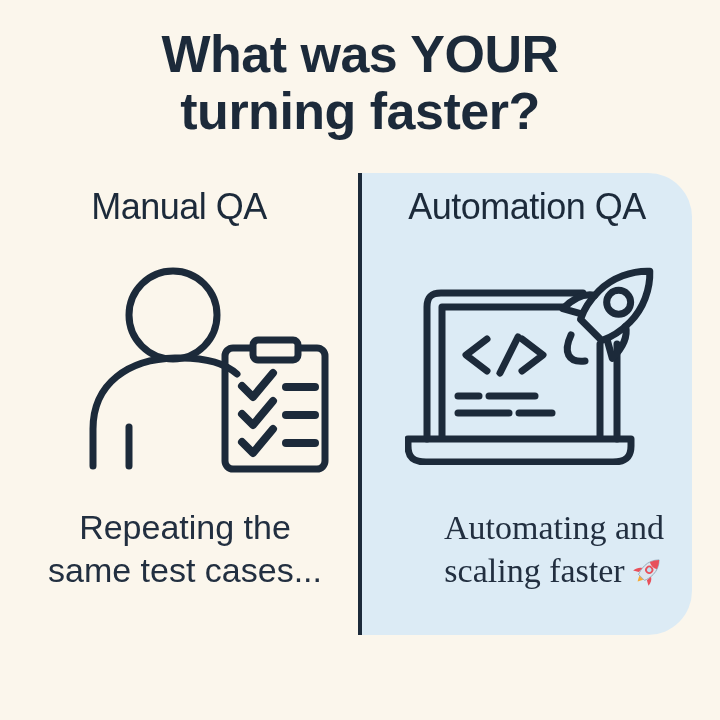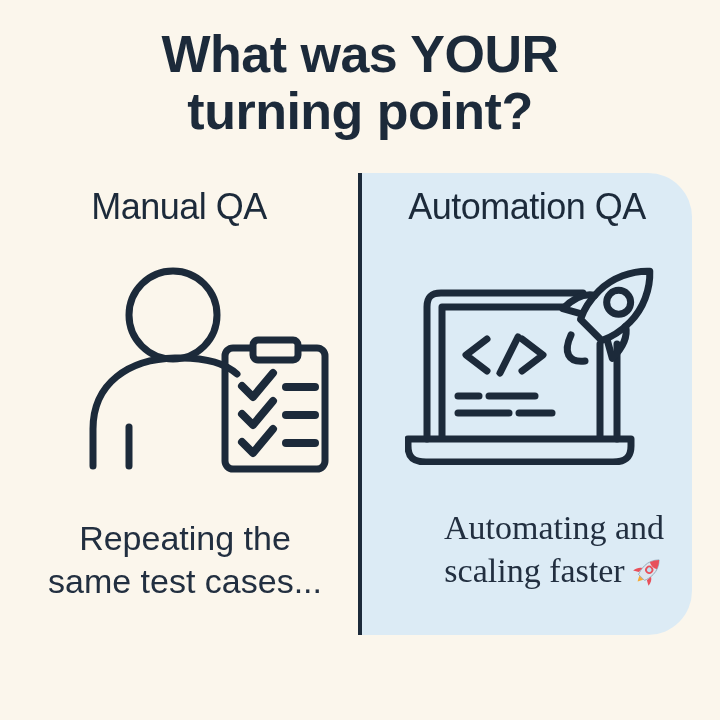--- a/index.html
+++ b/index.html
@@ -62,21 +62,21 @@
   .icon-wrap.left  { left: 85px;  top: 261px; }
   .icon-wrap.right { left: 405px; top: 260px; }
   .caption {
     position: absolute;
     top: 506px;
     font-size: 34px;
     line-height: 43px;
     text-align: center;
     color: #222F40;
   }
-  .caption.left  { left: 5px;   width: 360px; margin-top: 11px; }
+  .caption.left  { left: 5px;   width: 360px; }
   .caption.right { left: 362px; width: 384px; font-family: Liberation Serif, serif; }
   .emoji-rocket {
     display: inline-block;
     vertical-align: -4px;
     margin-left: 8px;
   }
   .sr-only {
     position: absolute;
     width: 1px; height: 1px;
     overflow: hidden;
@@ -90,21 +90,21 @@
     stroke-linejoin: round;
   }
 </style>
 </head>
 <body>
 
 <div class="canvas">
 
   <div class="title">
     <div>What was YOUR</div>
-    <div>turning point?</div>
+    <div>turning faster?</div>
   </div>
 
   <div class="panel"></div>
 
   <div class="divider"></div>
 
   <div class="col-header left">Manual QA</div>
   <div class="col-header right">Automation QA</div>
 
   <div class="icon-wrap left">

